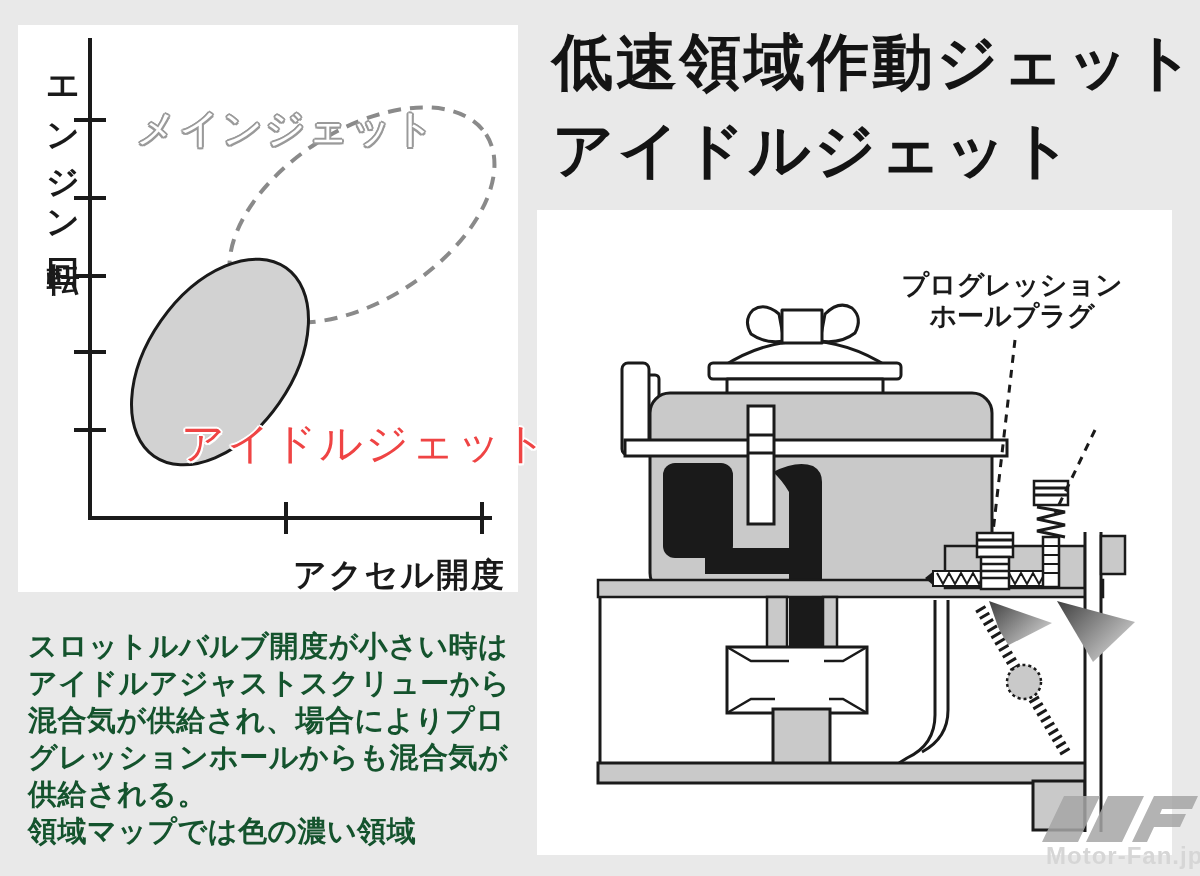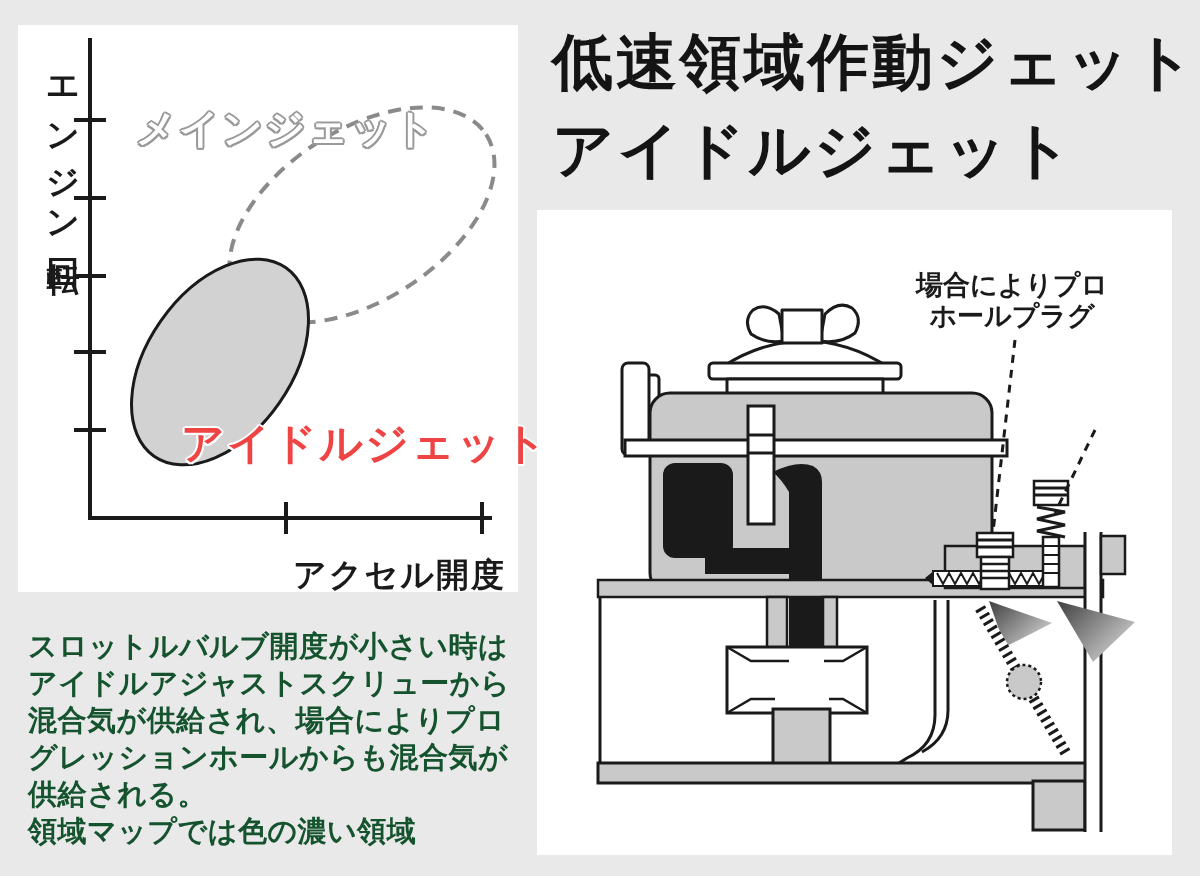--- a/index.html
+++ b/index.html
@@ -22,21 +22,21 @@
 
   .ylab{
     position:absolute;left:22px;top:32px;
     writing-mode:vertical-rl;text-orientation:upright;
     font-size:33px;font-weight:800;color:#1a1a1a;letter-spacing:6px;
   }
   .xlab{
     position:absolute;right:12px;top:528px;
     font-size:33px;font-weight:800;color:#1a1a1a;letter-spacing:2px;margin-left:40px;
   }
-  .region-label{position:absolute;font-weight:700;white-space:nowrap;}
+  .region-label{position:absolute;font-weight:400;white-space:nowrap;}
   .main-jet-label{
     left:118px;top:76px;font-size:40px;letter-spacing:2px;color:#ffffff;
     text-shadow:-2px 0 #9a9a9a,2px 0 #9a9a9a,0 -2px #9a9a9a,0 2px #9a9a9a,
       -1.5px -1.5px #9a9a9a,1.5px 1.5px #9a9a9a,-1.5px 1.5px #9a9a9a,1.5px -1.5px #9a9a9a;
   }
   .idle-jet-label{
     left:163px;top:390px;font-size:43px;letter-spacing:2px;color:#ef4444;
     text-shadow:-2px 0 #ffffff,2px 0 #ffffff,0 -2px #ffffff,0 2px #ffffff,
       -1.5px -1.5px #ffffff,1.5px 1.5px #ffffff,-1.5px 1.5px #ffffff,1.5px -1.5px #ffffff;
   }
@@ -219,28 +219,38 @@
         <circle cx="487" cy="472" r="17" fill="#c9c9c9" stroke="#1a1a1a" stroke-width="2.5" stroke-dasharray="3 3"></circle>
       </g>
 
       <g fill="none" stroke="#1a1a1a" stroke-width="3" stroke-dasharray="8 7">
         <path d="M478,130 L456,322"></path>
         <path d="M558,220 L518,303"></path>
       </g>
     </svg>
 
     <div class="dlabel dlabel-plug">
-      <div>場合によりプロ</div>
+      <div>プログレッション</div>
       <div>ホールプラグ</div>
     </div>
   </div>
 
   <div class="description">
     <div>スロットルバルブ開度が小さい時は</div>
     <div>アイドルアジャストスクリューから</div>
     <div>混合気が供給され、場合によりプロ</div>
     <div>グレッションホールからも混合気が</div>
     <div>供給される。</div>
     <div>領域マップでは色の濃い領域</div>
   </div>
 
+  <div class="watermark">
+    <svg width="160" height="60" viewBox="0 0 160 60" style="opacity:0.85">
+      <g fill="#a6a6a6">
+        <path d="M2,58 L24,12 L44,12 L30,42 L40,12 L60,12 L38,58 L20,58 L30,36 L22,58 Z"></path>
+        <path d="M46,58 L68,12 L88,12 L74,42 L84,12 L104,12 L82,58 L64,58 L74,36 L66,58 Z"></path>
+        <path d="M92,58 L114,12 L158,12 L152,25 L122,25 L120,30 L146,30 L140,43 L114,43 L107,58 Z"></path>
+      </g>
+    </svg>
+    <div class="watermark-text">Motor-Fan.jp</div>
+  </div>
 
 </div>
 
 </body></html>

